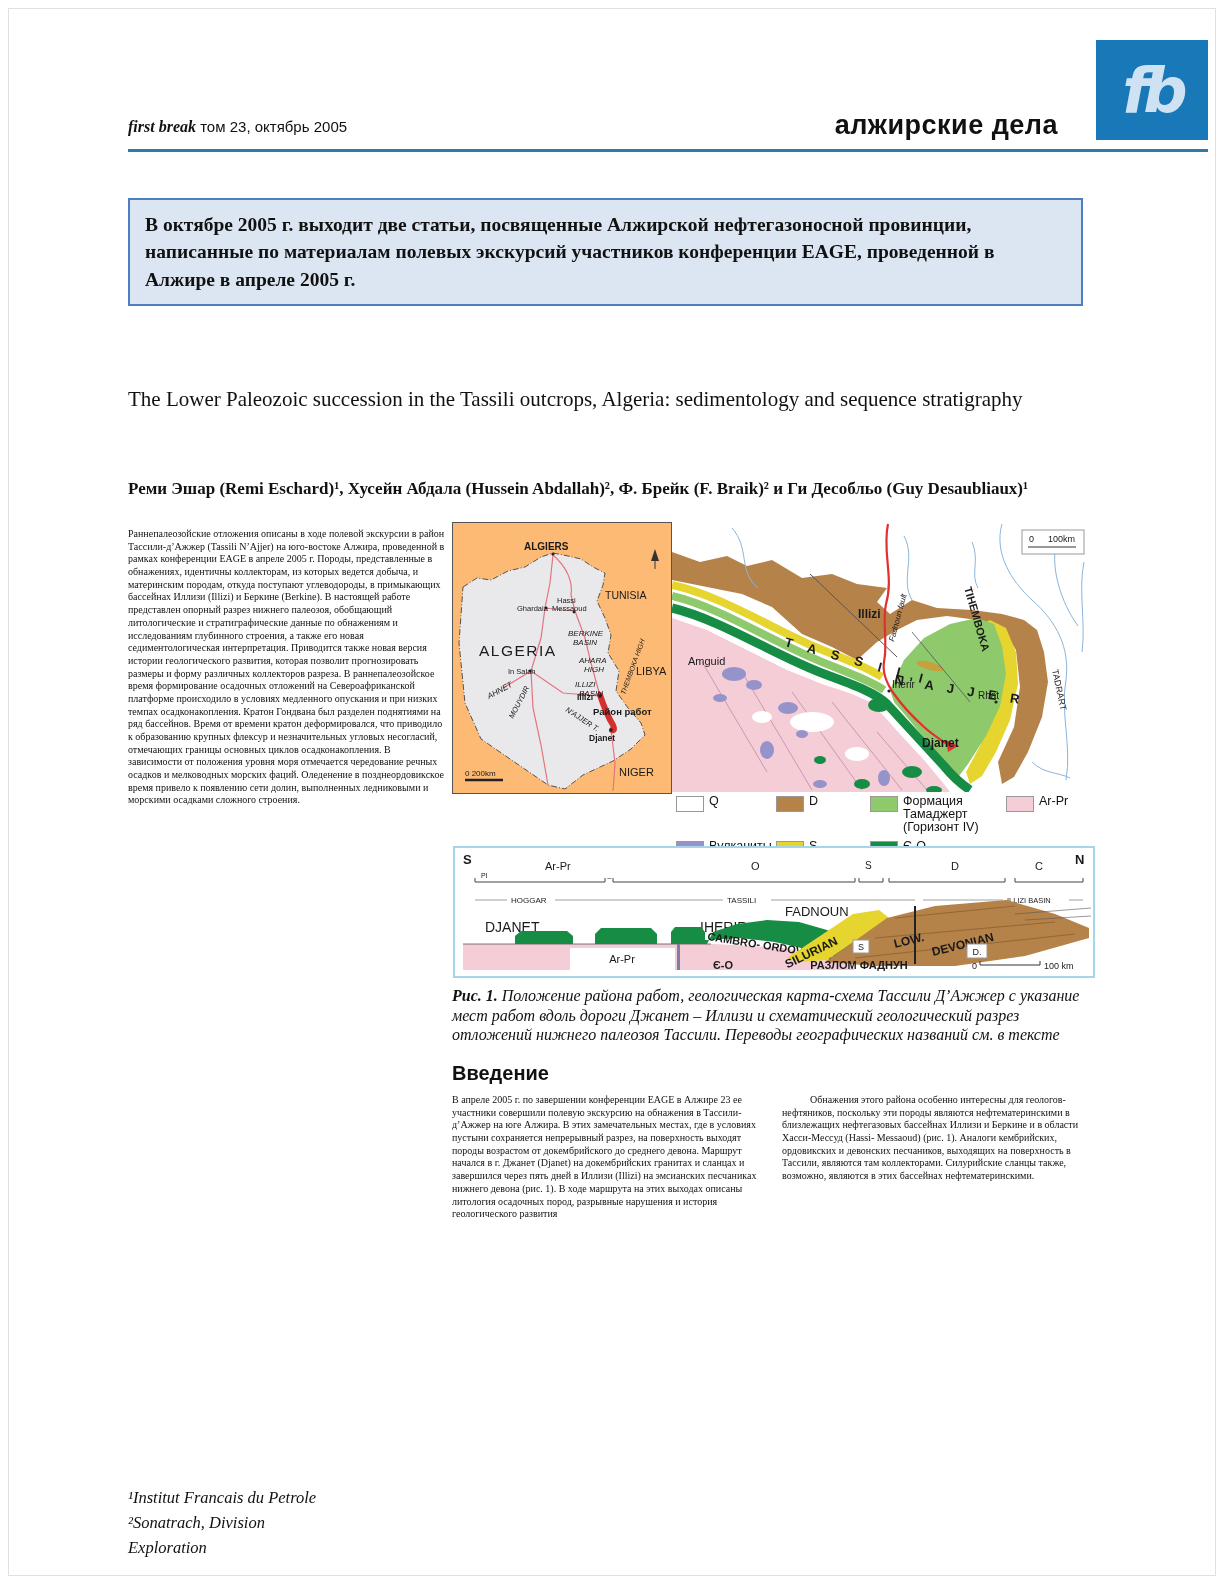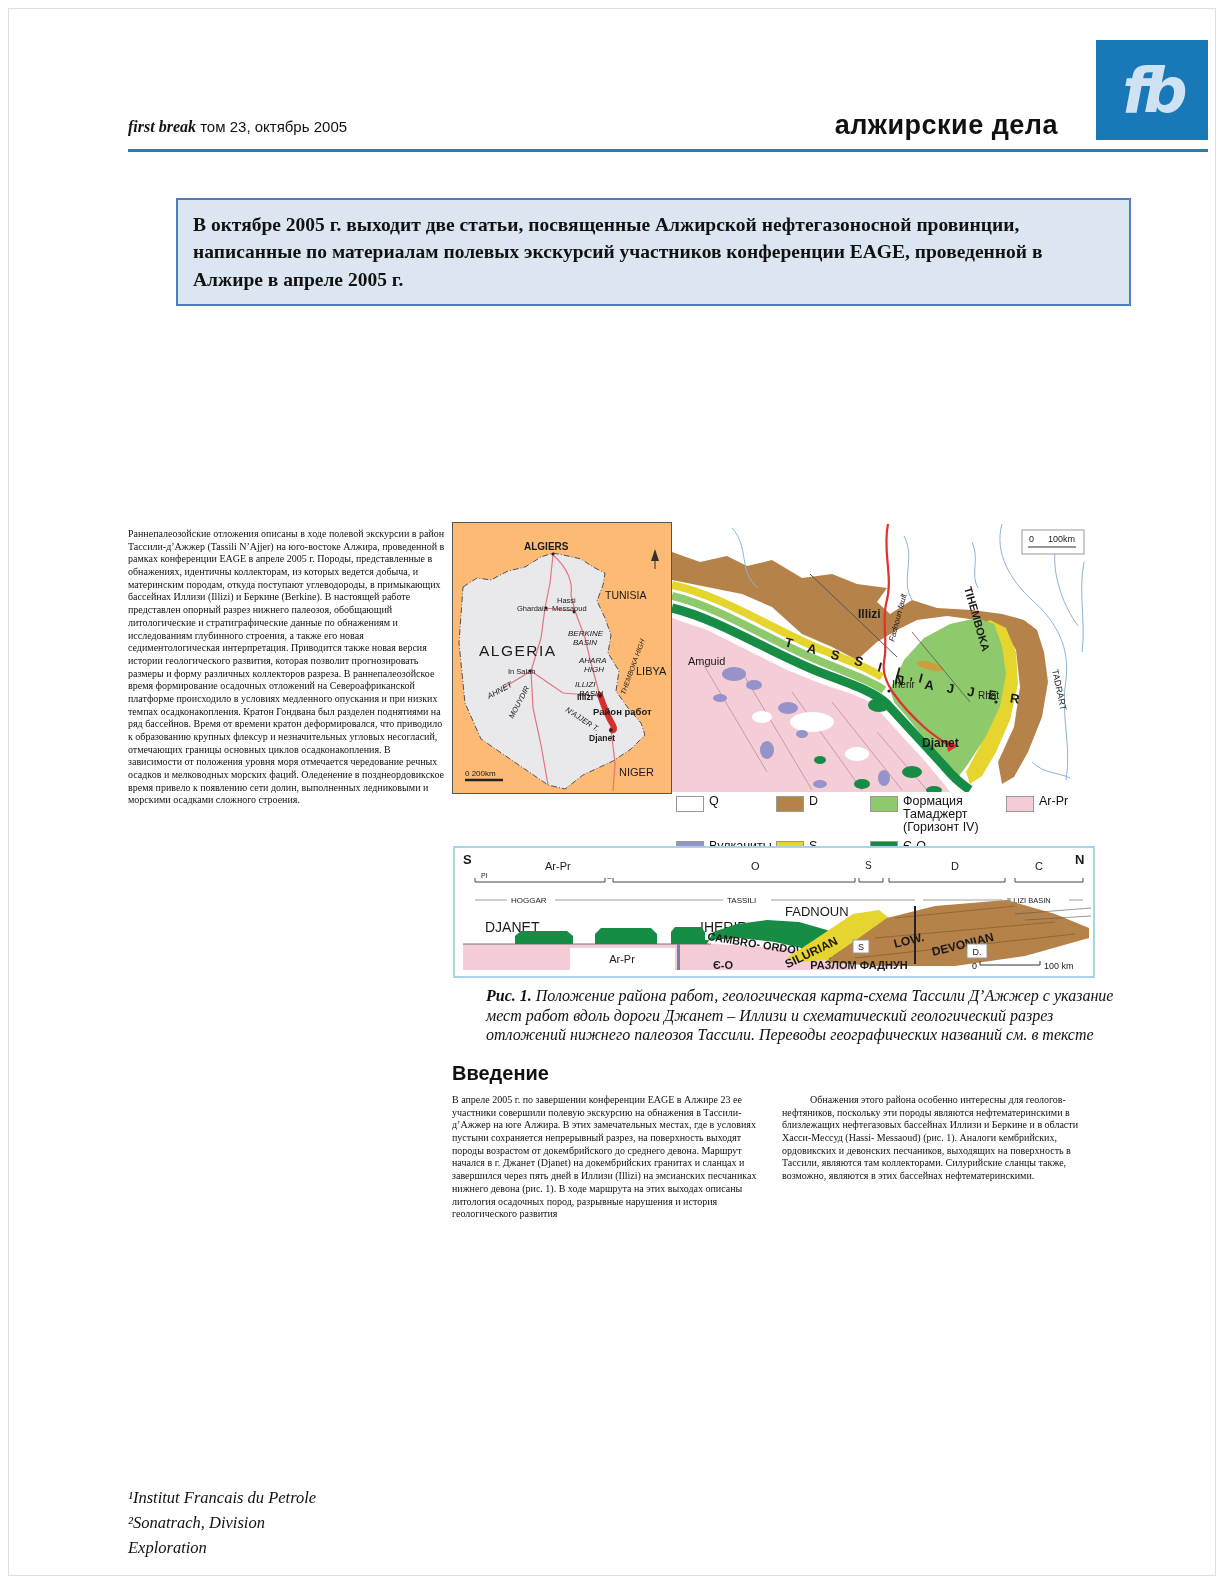--- a/index.html
+++ b/index.html
@@ -8,26 +8,26 @@
   .abs{position:absolute;}
   .frame{position:absolute;left:8px;top:8px;right:8px;bottom:8px;border:1px solid #e0e0e0;pointer-events:none;}
   .hdr-left{font-family:"Liberation Sans",sans-serif;font-size:15px;}
   .hdr-left .jname{font-family:"Liberation Serif",serif;font-style:italic;font-weight:bold;font-size:16px;}
   .hdr-right{font-family:"Liberation Sans",sans-serif;font-weight:bold;font-size:27px;letter-spacing:.5px;}
   .logo{display:flex;align-items:center;justify-content:center;
         font-family:"DejaVu Sans",sans-serif;font-style:italic;font-weight:bold;
         font-size:62px;letter-spacing:-6px;}
   .rule{height:3px;}
   .notice{box-sizing:border-box;border-style:solid;border-width:2px;
-          font-weight:bold;font-size:19.5px;line-height:1.4;padding:11px 15px;margin-left:48px;}
+          font-weight:bold;font-size:19.5px;line-height:1.4;padding:11px 15px;}
   .title-ru{font-family:"Liberation Sans",sans-serif;font-weight:bold;font-size:25px;line-height:38px;white-space:pre-line;}
   .title-en{font-size:21px;line-height:26px;}
   .authors{font-weight:bold;font-size:17px;line-height:1.3;}
   .bodytxt{font-size:10px;line-height:1.27;text-align:left;}
-  .caption{font-style:italic;font-size:16px;line-height:1.22;margin-left:34px;}
+  .caption{font-style:italic;font-size:16px;line-height:1.22;}
   .caption .figno{font-weight:bold;}
   .sechead{font-family:"Liberation Sans",sans-serif;font-weight:bold;font-size:20px;}
   .indent{text-indent:28px;}
   .footnotes{font-style:italic;font-size:16.5px;line-height:1.5;white-space:pre-line;}
   .map-left-box{border:1.5px solid #555;background:#fdba74;}
   .xsec-box{border:2px solid #a8d4e8;background:#fff;}
   .legend{display:grid;grid-template-columns:100px 94px 136px 84px;row-gap:6px;column-gap:0;
           font-family:"Liberation Sans",sans-serif;font-size:12.5px;line-height:1.05;}
   .leg-item{display:flex;align-items:flex-start;gap:5px;}
   .leg-sw{width:26px;height:14px;border:1px solid #999;flex:0 0 auto;margin-top:1px;}
@@ -42,21 +42,23 @@
 
   <div class="abs hdr-left" style="left:128px;top:118px;">
     <span class="jname">first break</span><span> том 23, октябрь 2005</span>
   </div>
   <div class="abs hdr-right" style="right:166px;top:110px;">алжирские дела</div>
   <div class="abs logo" style="left:1096px;top:40px;width:112px;height:100px;background:#1878b8;color:#cfe2f3;">fb</div>
   <div class="abs rule" style="left:128px;top:149px;width:1080px;background:#2e7ca6;"></div>
 
   <div class="abs notice" style="left:128px;top:198px;width:955px;background:#dce6f2;border-color:#4d7ebf;">В октябре 2005 г. выходит две статьи, посвященные Алжирской нефтегазоносной провинции, написанные по материалам полевых экскурсий участников конференции EAGE, проведенной в Алжире в апреле 2005 г.</div>
 
-
+  <div class="abs title-en" style="left:128px;top:386px;width:910px;">The Lower Paleozoic succession in the Tassili outcrops, Algeria: sedimentology and sequence stratigraphy</div>
+
+  <div class="abs authors" style="left:128px;top:478px;width:965px;">Реми Эшар (Remi Eschard)¹, Хусейн Абдала (Hussein Abdallah)², Ф. Брейк (F. Braik)² и Ги Десобльо (Guy Desaubliaux)¹</div>
 
   <div class="abs bodytxt" style="left:128px;top:528px;width:318px;">Раннепалеозойские отложения описаны в ходе полевой экскурсии в район Тассили-д’Ажжер (Tassili N’Ajjer) на юго-востоке Алжира, проведенной в рамках конференции EAGE в апреле 2005 г. Породы, представленные в обнажениях, идентичны коллекторам, из которых ведется добыча, и материнским породам, откуда поступают углеводороды, в примыкающих бассейнах Иллизи (Illizi) и Беркине (Berkine). В настоящей работе представлен опорный разрез нижнего палеозоя, обобщающий литологические и стратиграфические  данные по обнажениям и исследованиям глубинного строения, а также его новая седиментологическая интерпретация. Приводится также новая версия истории геологического развития, которая позволит прогнозировать размеры и форму различных коллекторов разреза. В раннепалеозойское время формирование осадочных отложений на Североафриканской платформе происходило в условиях медленного опускания и при низких темпах осадконакопления. Кратон Гондвана был разделен поднятиями на ряд бассейнов. Время от времени кратон деформировался, что приводило к образованию крупных флексур и незначительных угловых несогласий, отмечающих границы основных циклов осадконакопления. В зависимости от положения уровня моря отмечается чередование речных осадков и мелководных морских фаций. Оледенение в позднеордовикское время привело к появлению сети долин, выполненных ледниковыми и морскими осадками сложного строения.</div>
 
   <div class="abs map-left-box" style="left:452px;top:522px;width:218px;height:270px;">
   <svg width="218" height="270" viewBox="0 0 218 270">
     <polygon points="10,64 24,55 38,57 55,48 72,44 88,34 100,30 115,33 128,36 140,44 152,50 150,62 144,78 152,95 158,112 155,130 166,148 163,168 175,185 188,200 192,212 178,226 160,238 130,252 112,266 95,262 60,238 28,216 12,180 6,120" fill="#e9e9ec" stroke="#444" stroke-width="0.9" stroke-dasharray="6 2 1 2"></polygon>
     <g stroke="#e4747f" stroke-width="1.2" fill="none">
       <path d="M100,32 L97,60 92,85 88,115 78,148 80,185 88,222 95,262"></path>
       <path d="M100,32 C115,45 120,60 118,72 L122,88"></path>
       <path d="M92,85 L122,88"></path>

